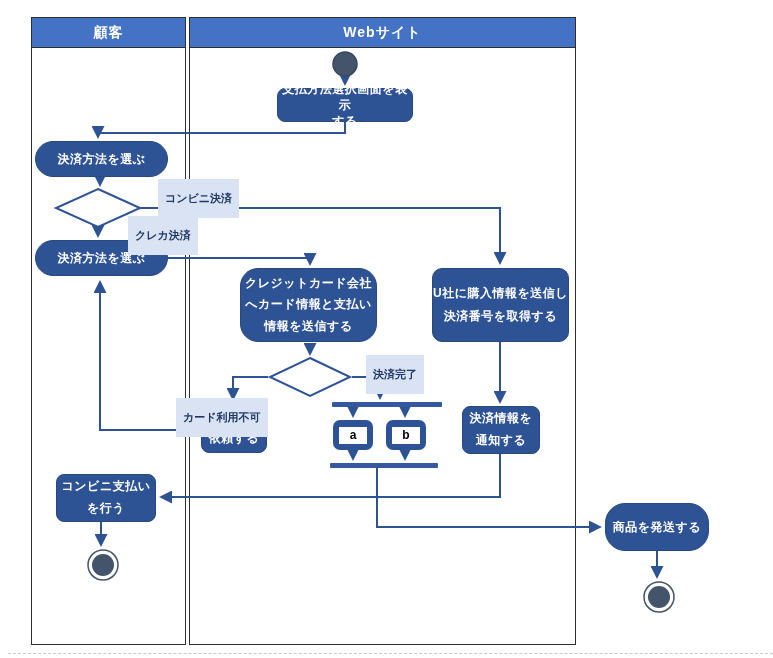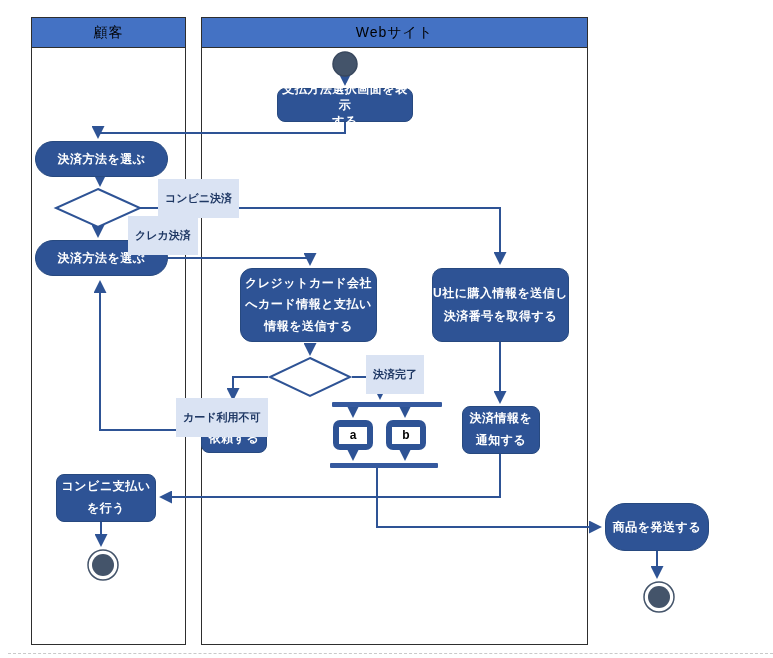--- a/index.html
+++ b/index.html
@@ -4,36 +4,36 @@
 <style>
   html,body { margin:0; padding:0; background:#ffffff; }
   .canvas {
     position:relative; width:773px; height:658px; background:#ffffff;
     font-family:"Liberation Sans", sans-serif; overflow:hidden;
   }
   
   .lane { position:absolute; top:17px; height:628px; border:1.5px solid #2e2e2e;
           background:#ffffff; box-sizing:border-box; z-index:1; }
   .lane1 { left:31px;  width:155px; }
-  .lane2 { left:189px; width:387px;margin-left:12px; }
+  .lane2 { left:189px; width:387px; }
   .lane3 { left:579px; width:185px; }
   .lane-header { height:29px; background:#4472C4; border-bottom:1.5px solid #2e2e2e;
           display:flex; align-items:center; justify-content:center;
-          color:#000000; font-weight:normal; font-size:14px; letter-spacing:1px; }
+          color:#ffffff; font-weight:bold; font-size:14px; letter-spacing:1px; }
   
   svg.connectors { position:absolute; left:0; top:0; width:773px; height:658px; z-index:2; }
   
   .node { position:absolute; z-index:3; display:flex; align-items:center; justify-content:center;
           background:#2E5395; color:#ffffff; font-weight:bold; font-size:12px;
           text-align:center; white-space:pre-line; border:1px solid #27497F;
           box-sizing:border-box; letter-spacing:0.5px; }
   .n-a1 { left:277px; top:88px;  width:136px; height:34px; border-radius:8px;  line-height:1.35; }
   .n-a2 { left:35px;  top:141px; width:133px; height:36px; border-radius:18px; }
   .n-a3 { left:35px;  top:240px; width:133px; height:36px; border-radius:18px; }
-  .n-a4 { left:240px; top:268px; width:137px; height:74px; border-radius:12px; line-height:1.8; }
+  .n-a4 { left:240px; top:268px; width:137px; height:74px; border-radius:18px; line-height:1.8; }
   .n-a5 { left:432px; top:268px; width:137px; height:74px; border-radius:10px; line-height:1.95; }
   .n-a6 { left:201px; top:403px; width:66px;  height:50px; border-radius:8px;  line-height:1.8; }
   .n-a7 { left:462px; top:406px; width:78px;  height:48px; border-radius:8px;  line-height:1.8; }
   .n-a8 { left:56px;  top:474px; width:100px; height:48px; border-radius:8px;  line-height:1.8; }
   .n-a9 { left:605px; top:503px; width:104px; height:48px; border-radius:20px; }
   
   .task { position:absolute; z-index:3; background:#2E5395; border-radius:7px;
           display:flex; align-items:center; justify-content:center; }
   .n-ta { left:333px; top:420px; width:40px; height:30px; }
   .n-tb { left:386px; top:420px; width:40px; height:30px; }

